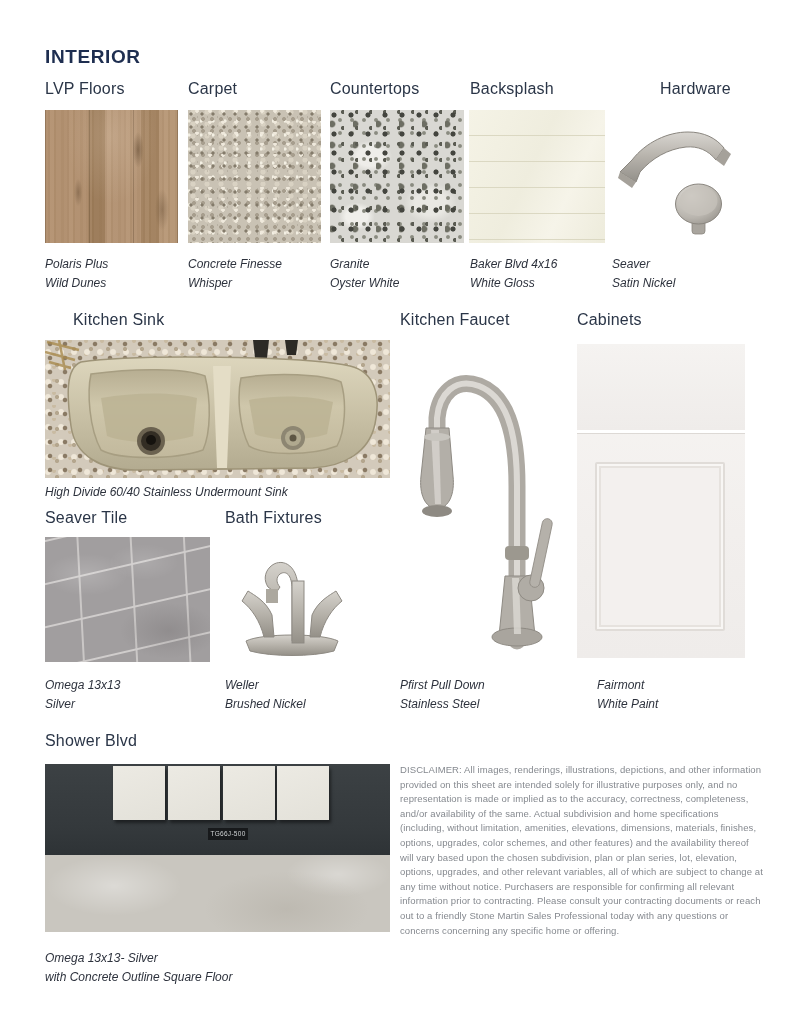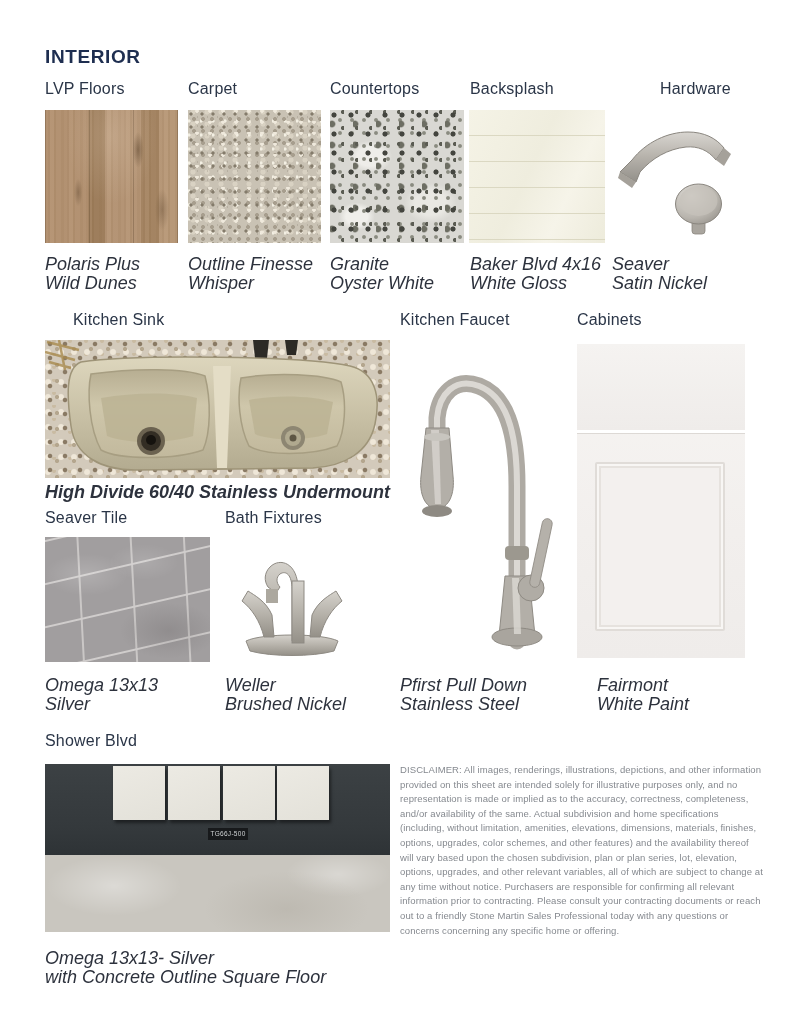--- a/index.html
+++ b/index.html
@@ -14,21 +14,21 @@
     font-family:"Liberation Sans",sans-serif;overflow:hidden;
   }
   .abs{position:absolute;}
   .page-title{
     font-size:19px;font-weight:800;letter-spacing:.6px;color:var(--heading);
   }
   .sec-title{
     font-size:16px;font-weight:500;color:var(--subheading);letter-spacing:.2px;white-space:nowrap;
   }
   .caption{
-    font-size:18px;font-style:italic;font-weight:500;color:var(--caption);
+    font-size:12px;font-style:italic;font-weight:500;color:var(--caption);
     line-height:19px;white-space:nowrap;
   }
   .swatch{position:absolute;overflow:hidden;}
   
   .lvp{
     background-color:#ab8a69;
     background-image:
       linear-gradient(90deg, rgba(60,40,20,.25) 0 1px, transparent 1px 100%),
       repeating-linear-gradient(90deg,
         #b4947527 0 3px, #9d7c5c33 3px 5px, #c2a38440 5px 9px,
@@ -168,21 +168,21 @@
       <ellipse cx="86.5" cy="94" rx="23" ry="20" fill="url(#knob)" stroke="#8a867f" stroke-width="1"></ellipse>
       <ellipse cx="86.5" cy="91" rx="19" ry="15" fill="#c6c2bb" opacity=".7"></ellipse>
     </svg>
   </div>
 
   <div class="abs caption" style="left:45px;top:255px;">
     <div>Polaris Plus</div>
     <div>Wild Dunes</div>
   </div>
   <div class="abs caption" style="left:188px;top:255px;">
-    <div>Outline Finesse</div>
+    <div>Concrete Finesse</div>
     <div>Whisper</div>
   </div>
   <div class="abs caption" style="left:330px;top:255px;">
     <div>Granite</div>
     <div>Oyster White</div>
   </div>
   <div class="abs caption" style="left:470px;top:255px;">
     <div>Baker Blvd 4x16</div>
     <div>White Gloss</div>
   </div>
@@ -223,21 +223,21 @@
       <path d="M204 60 C232 54 270 56 288 62 L282 94 C258 102 222 100 210 94 Z" fill="#bab192" opacity=".8"></path>
 
       <circle cx="106" cy="101" r="14" fill="#6b6250"></circle>
       <circle cx="106" cy="101" r="10" fill="#332d24"></circle>
       <circle cx="106" cy="100" r="5" fill="#15120e"></circle>
       <circle cx="248" cy="98" r="12" fill="#8d8672"></circle>
       <circle cx="248" cy="98" r="8" fill="#b0a98f"></circle>
       <circle cx="248" cy="98" r="3.5" fill="#5d5644"></circle>
     </svg>
   </div>
-  <div class="abs caption" style="left:45px;top:483px;font-weight:bold;">High Divide 60/40 Stainless Undermount Sink</div>
+  <div class="abs caption" style="left:45px;top:483px;">High Divide 60/40 Stainless Undermount Sink</div>
 
   <div class="abs sec-title" style="left:400px;top:311px;">Kitchen Faucet</div>
   <div class="swatch white-swatch" style="left:393px;top:336px;width:170px;height:332px;">
     <svg width="170" height="332" viewBox="0 0 170 332">
       <defs>
         <linearGradient id="tube" x1="0" y1="0" x2="1" y2="0">
           <stop offset="0" stop-color="#908c85"></stop>
             <stop offset=".45" stop-color="#d9d6d0"></stop>
             <stop offset="1" stop-color="#989員48" stop-opacity="0"></stop>
         </linearGradient>

